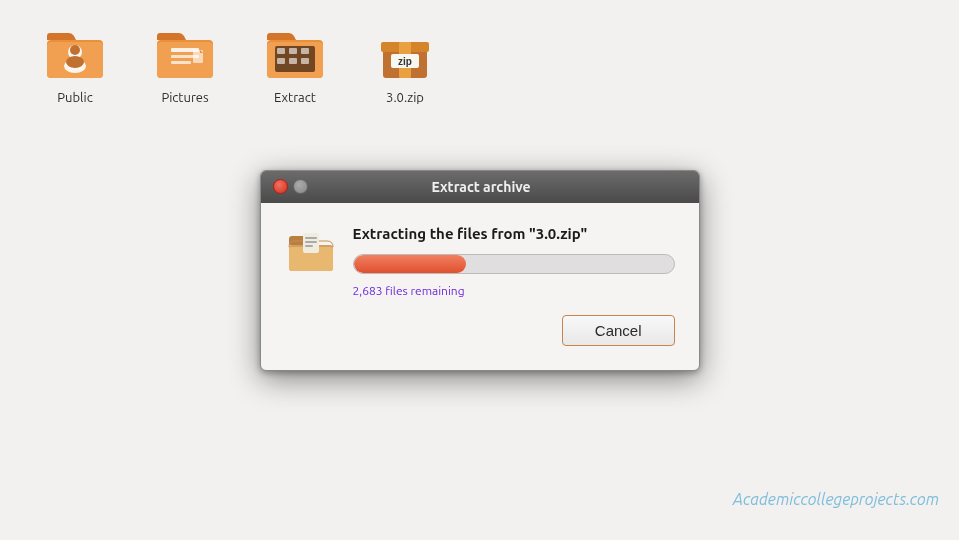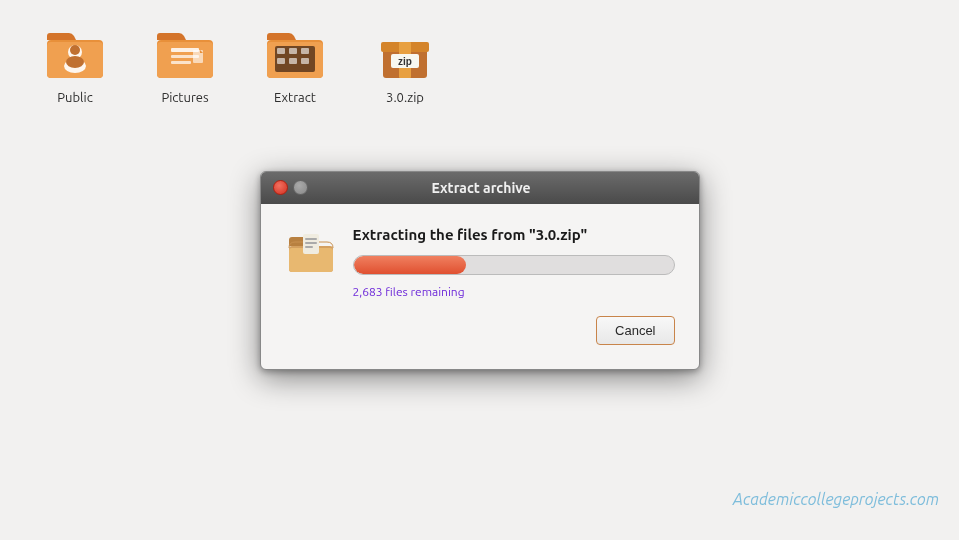--- a/index.html
+++ b/index.html
@@ -177,25 +177,25 @@
       color: #6d28d9;
     }
 
     .dialog-actions {
       display: flex;
       justify-content: flex-end;
       padding: 4px 0 4px;
     }
 
     .cancel-btn {
-      padding: 6px 18px;
+      padding: 6px 32px;
       background: linear-gradient(to bottom, #f8f8f8, #e8e8e8);
       border: 1px solid #c8844a;
       border-radius: 4px;
-      font-size: 13px;
+      font-size: 15px;
       color: #2a2a2a;
       cursor: pointer;
     }
 
     
     svg text {
       font-family: sans-serif;
     }
   </style>
 </head>

